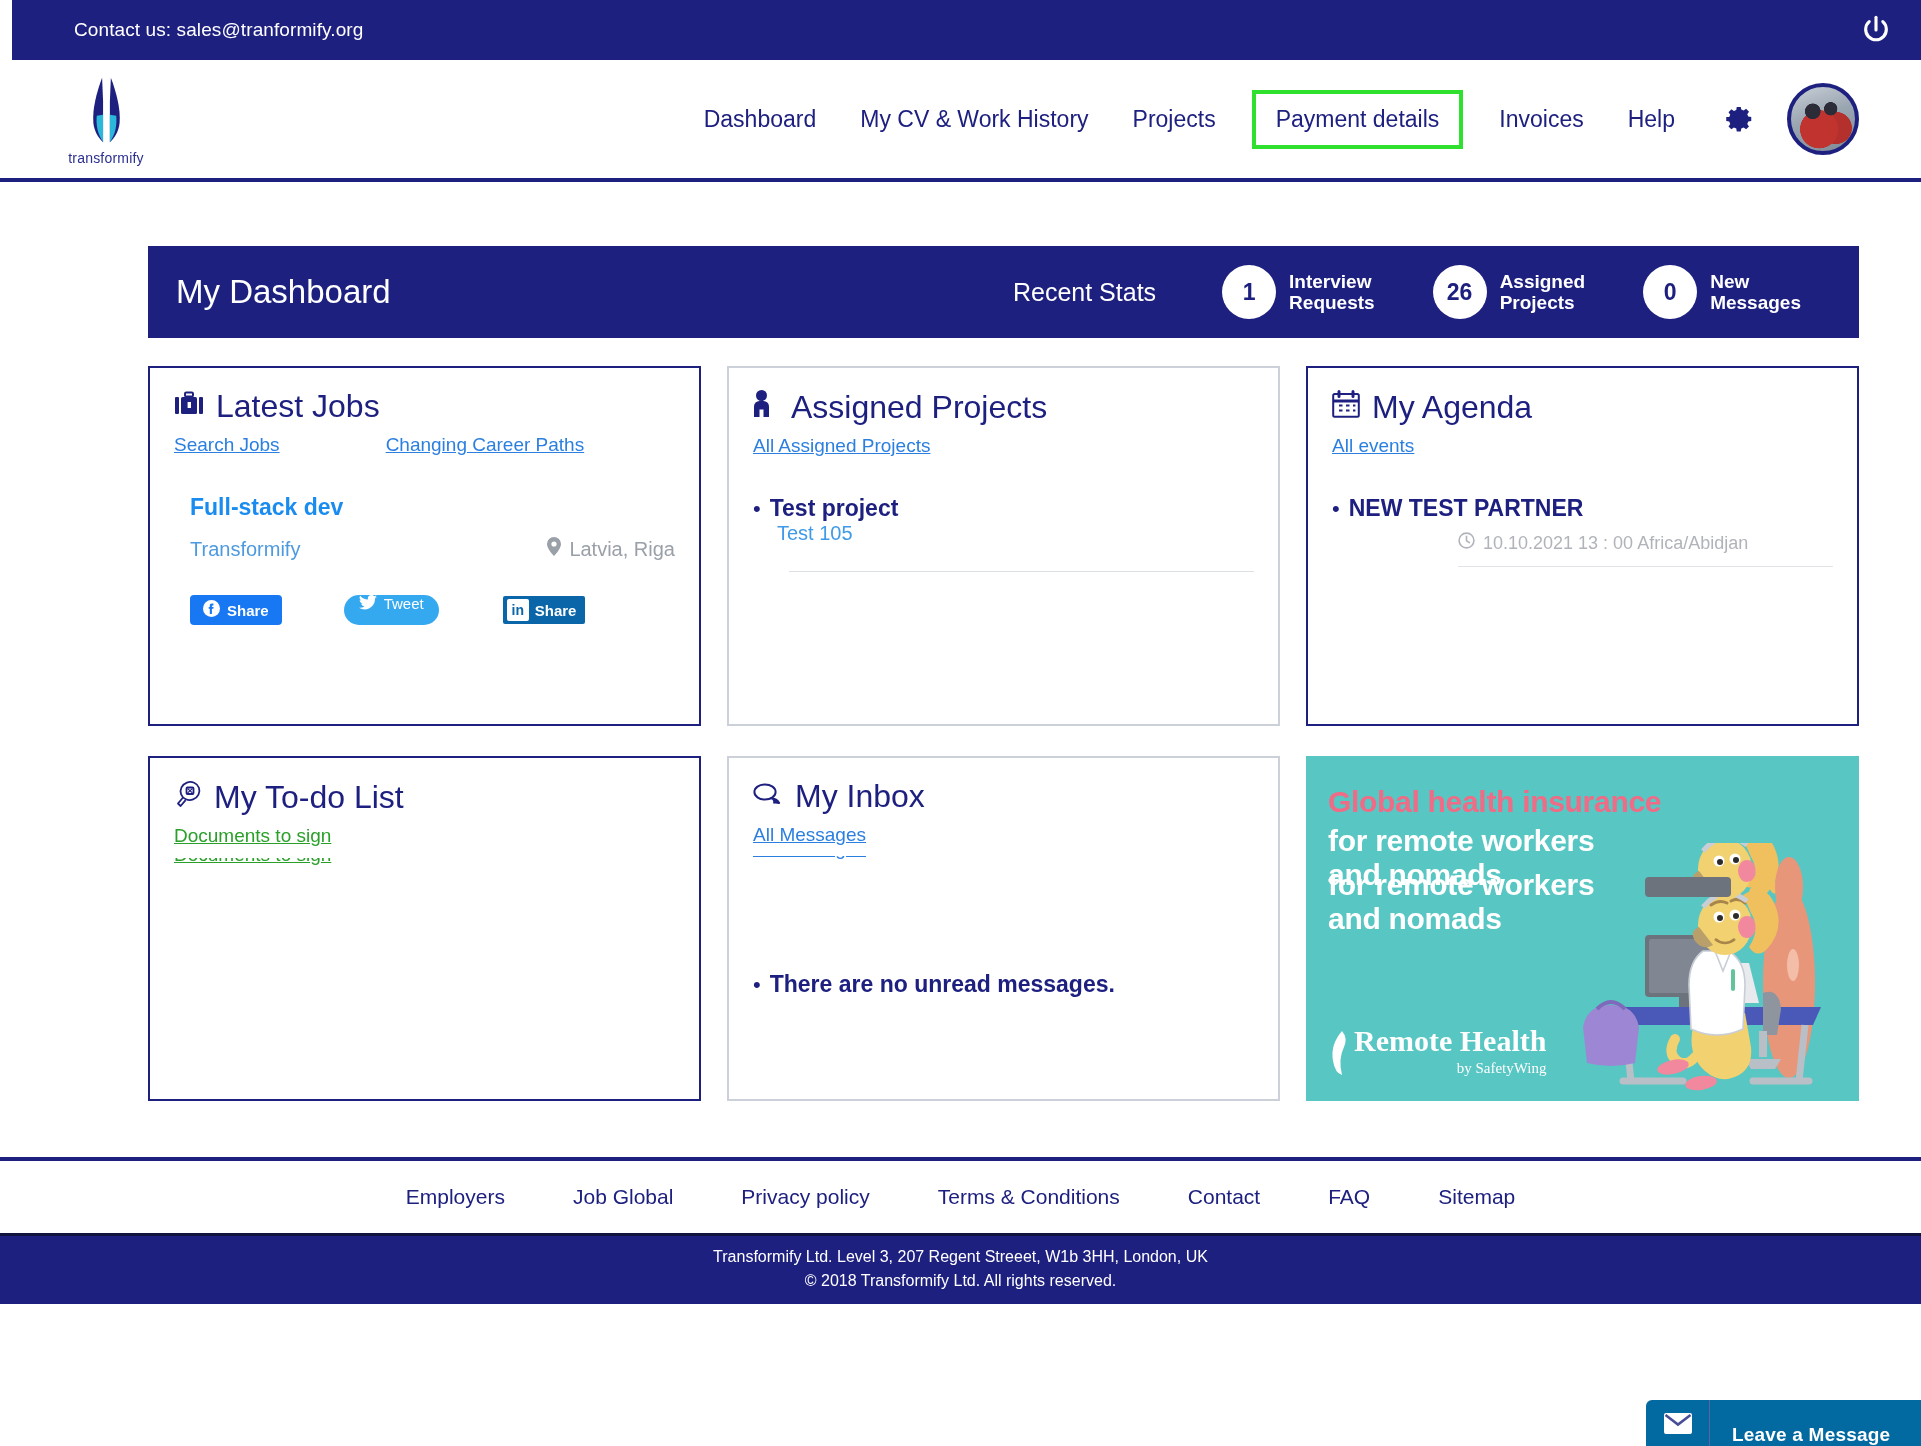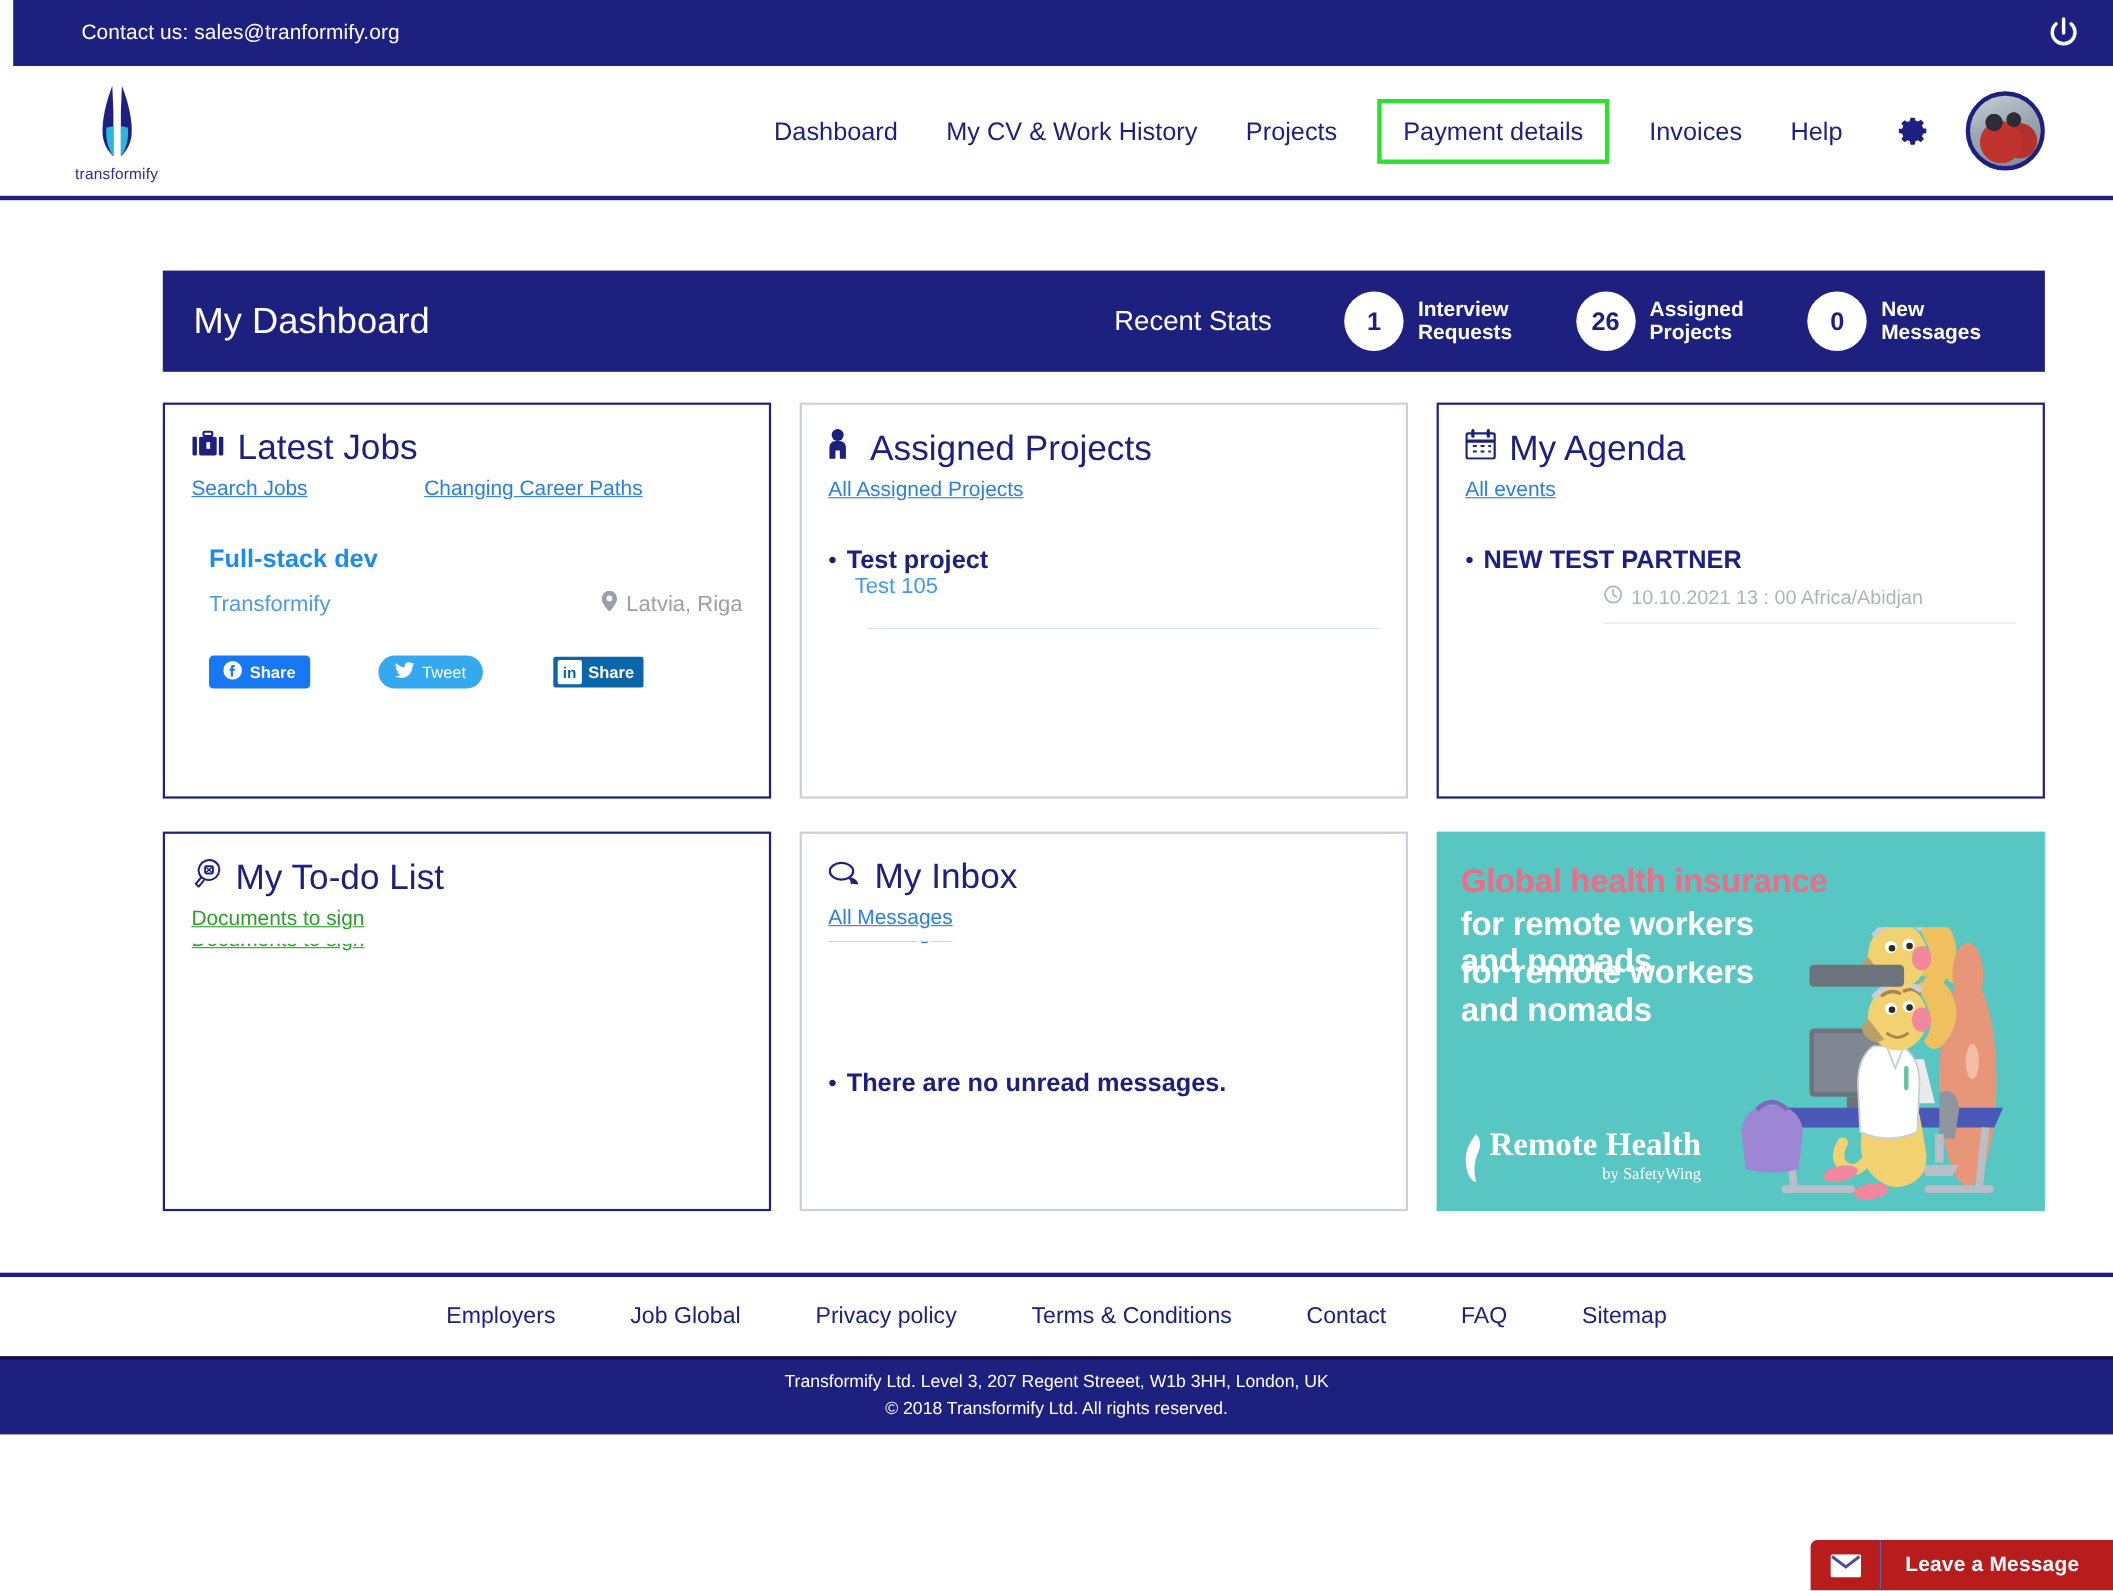--- a/index.html
+++ b/index.html
@@ -114,21 +114,21 @@
   .job-loc { margin-left: auto; display: flex; align-items: center; gap: 8px; color: #9aa0a8; font-size: 20px; }
   .social-row { display: flex; align-items: center; margin: 34px 0 0 16px; }
   .btn-fb {
     background: #1877f2; color: #fff; border-radius: 4px;
     font-size: 15px; font-weight: 700; height: 30px;
     display: flex; align-items: center; gap: 7px; padding: 0 13px; cursor: pointer;
   }
   .btn-tw {
     background: #35a9f0; color: #fff; border-radius: 16px;
     font-size: 15px; font-weight: 500; height: 30px;
-    display: flex; align-items: center; gap: 7px; padding: 0 15px;
+    display: flex; align-items: flex-start; gap: 7px; padding: 0 15px;
     margin-left: 62px; cursor: pointer;
   }
   .btn-li {
     background: #0a66a8; color: #fff; border-radius: 2px;
     font-size: 15px; font-weight: 700; height: 28px;
     display: flex; align-items: center; gap: 6px; padding: 0 9px 0 4px;
     margin-left: 64px; cursor: pointer;
   }
   .li-badge {
     background:#fff; color:#0a66a8; width:22px; height:22px;
@@ -191,22 +191,22 @@
     color: #1e2080; font-size: 21px; text-decoration: none;
     padding: 0 34px; cursor: pointer; white-space: nowrap;
   }
   .footer-bar {
     background: #1e2080; color: #fff; text-align: center;
     padding: 9px 0 11px; font-size: 16px; line-height: 1.5;
     border-top: 3px solid #11133f;
   }
   .chat-widget {
     position: absolute; right: 0; bottom: 0;
-    background: #b91c1c; color: #fff;
-    height: 46px; width: 275px; display: flex; align-items: center;
+    background: #0369a1; color: #fff;
+    height: 46px; width: 275px; display: flex; align-items: flex-end;
     border-radius: 6px 0 0 0; cursor: pointer;
   }
   .chat-icon-box {
     width: 64px; height: 46px; display: flex; align-items: center; justify-content: center;
     border-right: 1px solid #5d61a6;
   }
   .chat-label { font-size: 19px; font-weight: 700; padding-left: 22px; letter-spacing: .2px; }
 </style>
 </head>
 <body>

